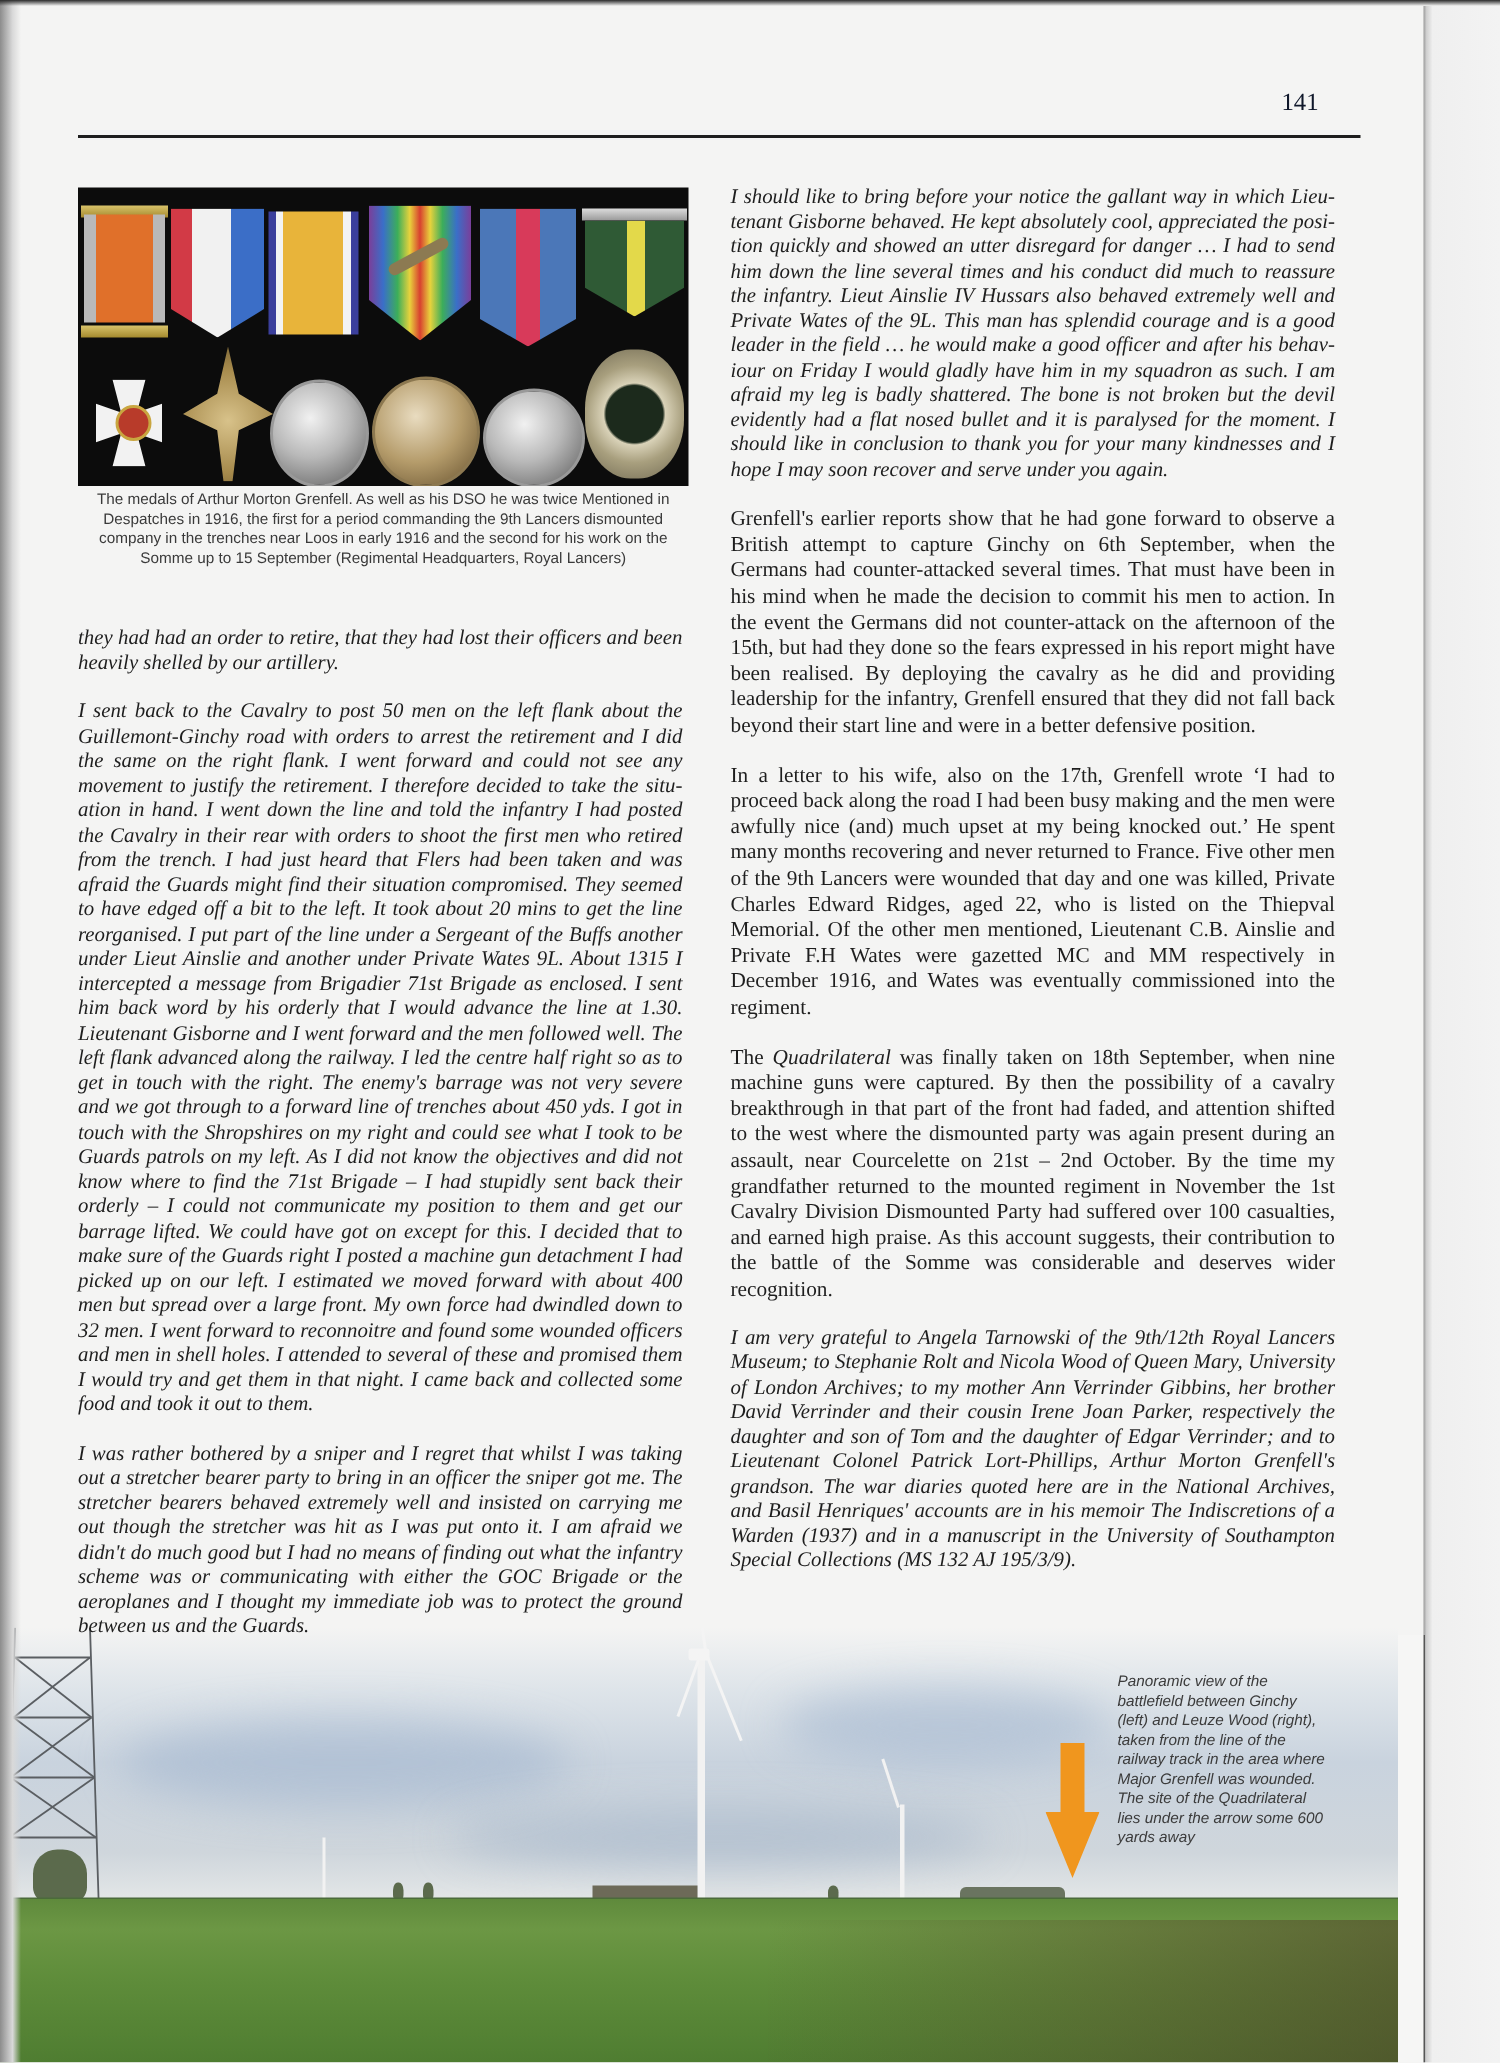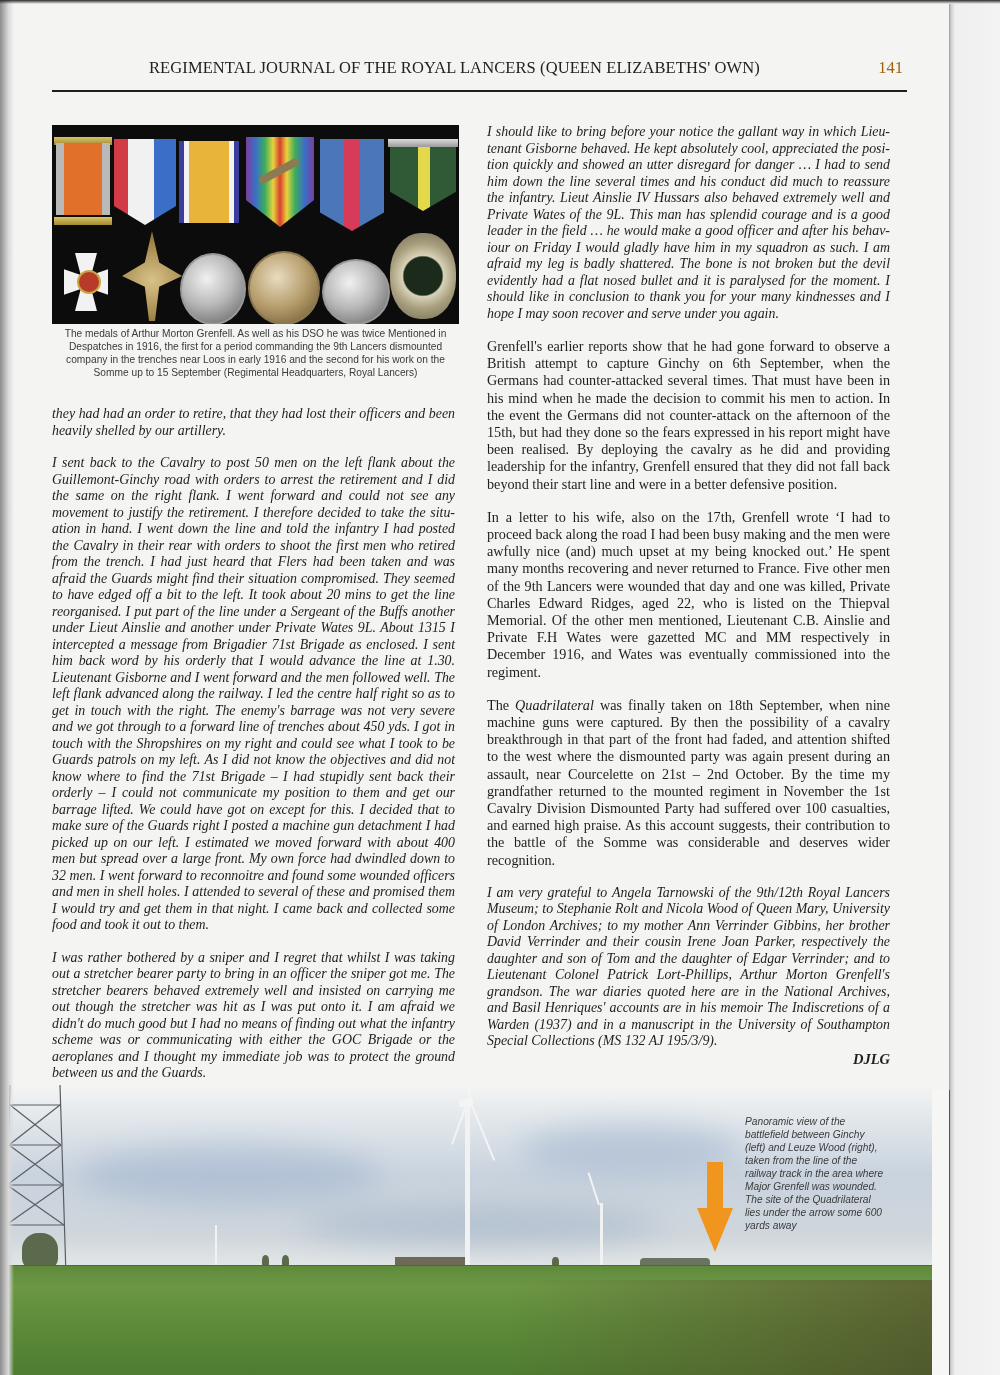--- a/index.html
+++ b/index.html
@@ -32,21 +32,21 @@
 
   
   .running-head {
     position: absolute; left: 52px; top: 58px; width: 855px; height: 24px;
   }
   .running-title {
     position: absolute; left: 97px; top: 0; font-size: 16.5px; letter-spacing: 0.1px;
     text-transform: uppercase; white-space: nowrap; color: #222;
   }
   .page-number {
-    position: absolute; right: 4px; top: 0; font-size: 16.5px; color: #a16207;
+    position: absolute; right: 28px; top: 0; font-size: 16.5px; color: #0f172a;
   }
   .head-rule {
     position: absolute; left: 52px; top: 90px; width: 855px; height: 2px; background: #1e1e1e;
   }
 
   
   .medal-figure {
     position: absolute; left: 52px; top: 125px; width: 407px; height: 199px;
     background: #0c0c0c; overflow: hidden;
   }
@@ -63,21 +63,21 @@
     font-family: "Liberation Sans", "DejaVu Sans", sans-serif; 
     font-size: 10.2px; line-height: 13px; text-align: center; color: #3a3a3a;
   }
 
   
   .col {
     position: absolute; font-size: 13.9px; line-height: 16.5px; text-align: justify;
     hyphens: manual;
   }
   .col p { margin: 0 0 16px 0; }
-  .col-left { left: 52px; top: 406px; width: 403px; font-style: italic; }
+  .col-left { left: 52px; top: 418px; width: 403px; font-style: italic; }
   .col-right { left: 487px; top: 124px; width: 403px; }
   .col-right .it { font-style: italic; }
   .col-right p.roman { font-family: "Liberation Serif", serif; font-size: 14.2px; line-height: 17.2px; }
   .signoff { text-align: right; font-weight: bold; font-style: italic; font-size: 14.5px; margin-top: -3px; }
 
   
   .landscape {
     position: absolute; left: 0; top: 1085px; width: 932px; height: 290px; overflow: hidden; z-index: 1;
     background: linear-gradient(to bottom, rgba(244,244,243,0) 0px, #dfe5ea 40px, #c9d3de 90px, #cfd6dc 150px, #dfe3e5 175px, #e4e6e6 182px);
   }
@@ -108,21 +108,20 @@
 </style>
 </head>
 <body>
 
 <div class="left-shade"></div>
 <div class="top-shade"></div>
 <div class="page-edge"></div>
 <div class="page-edge-inner"></div>
 
 <div class="running-head">
-  <span class="running-title">Regimental Journal of the Royal Lancers (Queen Elizabeths' Own)</span>
   <span class="page-number">141</span>
 </div>
 <div class="head-rule"></div>
 
 <div class="medal-figure">
 
   <div class="bar" style="left:2px; top:12px; width:58px;"></div>
   <div class="ribbon" style="left:4px; top:18px; width:54px; height:72px; background:linear-gradient(to right,#b9b9b9 0 8px,#e0702a 8px 46px,#b9b9b9 46px);"></div>
   <div class="bar" style="left:2px; top:92px; width:58px;"></div>
   <div style="position:absolute; left:12px; top:128px; width:44px; height:58px; background:#f2f2f2; clip-path:polygon(25% 0,75% 0,62% 38%,100% 28%,100% 72%,62% 62%,75% 100%,25% 100%,38% 62%,0 72%,0 28%,38% 38%);"></div>
@@ -152,21 +151,20 @@
   <p>I sent back to the Cavalry to post 50 men on the left flank about the Guillemont-Ginchy road with orders to arrest the retirement and I did the same on the right flank. I went forward and could not see any movement to justify the retirement. I therefore decided to take the situ­ation in hand. I went down the line and told the infantry I had posted the Cavalry in their rear with orders to shoot the first men who retired from the trench. I had just heard that Flers had been taken and was afraid the Guards might find their situation compromised. They seemed to have edged off a bit to the left. It took about 20 mins to get the line reorganised. I put part of the line under a Sergeant of the Buffs another under Lieut Ainslie and another under Private Wates 9L. About 1315 I intercepted a message from Brigadier 71st Brigade as enclosed. I sent him back word by his orderly that I would advance the line at 1.30. Lieutenant Gisborne and I went forward and the men followed well. The left flank advanced along the railway. I led the centre half right so as to get in touch with the right. The enemy's barrage was not very severe and we got through to a forward line of trenches about 450 yds. I got in touch with the Shropshires on my right and could see what I took to be Guards patrols on my left. As I did not know the objectives and did not know where to find the 71st Brigade – I had stupidly sent back their orderly – I could not communicate my position to them and get our barrage lifted. We could have got on except for this. I decided that to make sure of the Guards right I posted a machine gun detach­ment I had picked up on our left. I estimated we moved forward with about 400 men but spread over a large front. My own force had dwin­dled down to 32 men. I went forward to reconnoitre and found some wounded officers and men in shell holes. I attended to several of these and promised them I would try and get them in that night. I came back and collected some food and took it out to them.</p>
   <p>I was rather bothered by a sniper and I regret that whilst I was taking out a stretcher bearer party to bring in an officer the sniper got me. The stretcher bearers behaved extremely well and insisted on carrying me out though the stretcher was hit as I was put onto it. I am afraid we didn't do much good but I had no means of finding out what the infan­try scheme was or communicating with either the GOC Brigade or the aeroplanes and I thought my immediate job was to protect the ground between us and the Guards.</p>
 </div>
 
 <div class="col col-right">
   <p class="it">I should like to bring before your notice the gallant way in which Lieu­tenant Gisborne behaved. He kept absolutely cool, appreciated the posi­tion quickly and showed an utter disregard for danger … I had to send him down the line several times and his conduct did much to reassure the infantry. Lieut Ainslie IV Hussars also behaved extremely well and Private Wates of the 9L. This man has splendid courage and is a good leader in the field … he would make a good officer and after his behav­iour on Friday I would gladly have him in my squadron as such. I am afraid my leg is badly shattered. The bone is not broken but the devil evidently had a flat nosed bullet and it is paralysed for the moment. I should like in conclusion to thank you for your many kindnesses and I hope I may soon recover and serve under you again.</p>
   <p class="roman">Grenfell's earlier reports show that he had gone forward to ob­serve a British attempt to capture Ginchy on 6th September, when the Germans had counter-attacked several times. That must have been in his mind when he made the decision to commit his men to action. In the event the Germans did not counter-attack on the afternoon of the 15th, but had they done so the fears expressed in his report might have been realised. By deploying the cavalry as he did and providing leadership for the infantry, Grenfell ensured that they did not fall back beyond their start line and were in a better defensive position.</p>
   <p class="roman">In a letter to his wife, also on the 17th, Grenfell wrote ‘I had to proceed back along the road I had been busy making and the men were awfully nice (and) much upset at my being knocked out.’ He spent many months recovering and never returned to France. Five other men of the 9th Lancers were wounded that day and one was killed, Private Charles Edward Ridges, aged 22, who is listed on the Thiepval Memorial. Of the other men mentioned, Lieutenant C.B. Ainslie and Private F.H Wates were gazetted MC and MM respectively in December 1916, and Wates was eventually commissioned into the regiment.</p>
   <p class="roman"><span>The </span><em>Quadrilateral</em><span> was finally taken on 18th September, when nine machine guns were captured. By then the possibility of a cavalry breakthrough in that part of the front had faded, and attention shifted to the west where the dismounted party was again present during an assault, near Courcelette on 21st – 2nd October. By the time my grandfather returned to the mounted regiment in November the 1st Cavalry Division Dismounted Party had suffered over 100 casualties, and earned high praise. As this account suggests, their contribution to the battle of the Somme was considerable and deserves wider recognition.</span></p>
   <p class="it" style="margin-bottom:4px;">I am very grateful to Angela Tarnowski of the 9th/12th Royal Lancers Museum; to Stephanie Rolt and Nicola Wood of Queen Mary, Uni­versity of London Archives; to my mother Ann Verrinder Gibbins, her brother David Verrinder and their cousin Irene Joan Parker, respective­ly the daughter and son of Tom and the daughter of Edgar Verrinder; and to Lieutenant Colonel Patrick Lort-Phillips, Arthur Morton Grenfell's grandson. The war diaries quoted here are in the National Archives, and Basil Henriques' accounts are in his memoir The Indis­cretions of a Warden (1937) and in a manuscript in the University of Southampton Special Collections (MS 132 AJ 195/3/9).</p>
-  <div class="signoff">DJLG</div>
 </div>
 
 <div class="landscape">
   <div class="sky-cloud" style="left:80px; top:60px; width:300px; height:60px;"></div>
   <div class="sky-cloud" style="left:520px; top:40px; width:220px; height:50px;"></div>
   <div class="sky-cloud" style="left:300px; top:120px; width:360px; height:40px; background:rgba(150,170,195,0.45);"></div>
 
   <svg class="pylon" viewBox="0 0 70 190">
     <g stroke="#5a5e62" stroke-width="1.2" fill="none">
       <line x1="10" y1="0" x2="4" y2="190"></line>

